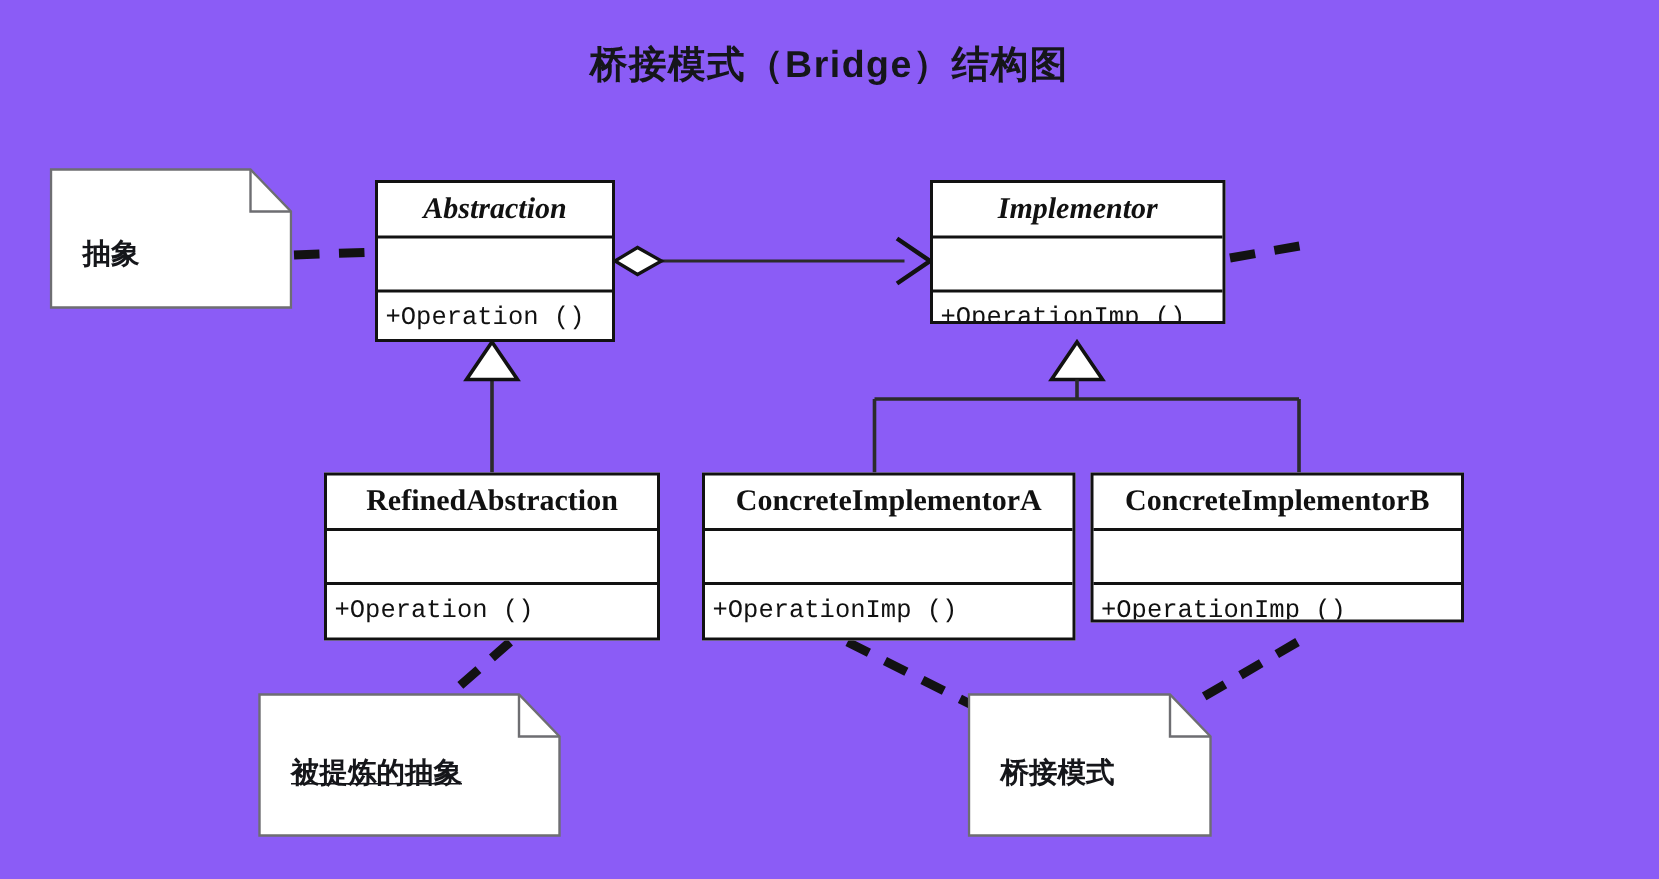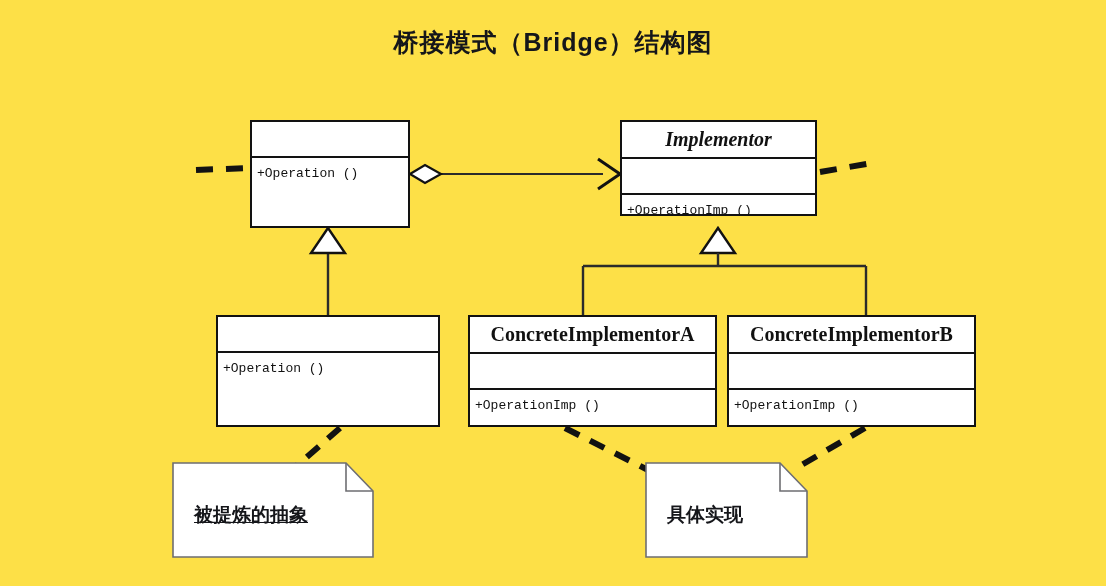--- a/index.html
+++ b/index.html
@@ -4,21 +4,21 @@
 <style>
   html, body {
     margin: 0;
     padding: 0;
     background: #ffffff;
   }
   #canvas {
     position: relative;
     width: 1106px;
     height: 586px;
-    background: #fde047;
+    background: #8b5cf6;
     overflow: hidden;
     font-family: "Liberation Serif", "DejaVu Serif", serif;
   }
 
   
   #title {
     position: absolute;
     left: 0;
     top: 26px;
     width: 1106px;
@@ -65,21 +65,21 @@
   .uml-name.italic { font-style: italic; }
   .uml-attrs {
     box-sizing: border-box;
     border-bottom: 2px solid #121212;
     height: 36px;
   }
   .uml-ops {
     box-sizing: border-box;
     flex: 1;
     font-family: "Liberation Mono", "DejaVu Sans Mono", monospace;
-    font-size: 13px;
+    font-size: 17px;
     color: #111;
     padding: 8px 0 1px 5px;
     white-space: nowrap;
     overflow: hidden;
   }
 
   
   .uml-note {
     position: absolute;
     z-index: 3;
@@ -126,58 +126,67 @@
     <g stroke="#121212" stroke-width="6" stroke-linecap="butt" fill="none">
       <line x1="196" y1="170" x2="250" y2="168" stroke-dasharray="17 13"></line>
       <line x1="820" y1="172" x2="872" y2="163" stroke-dasharray="17 13"></line>
       <line x1="340" y1="428" x2="292" y2="470" stroke-dasharray="16 12"></line>
       <line x1="565" y1="428" x2="648" y2="470" stroke-dasharray="16 12"></line>
       <line x1="865" y1="428" x2="793" y2="470" stroke-dasharray="16 12"></line>
     </g>
   </svg>
 
   <div class="uml-class" style="left:250px; top:120px; width:160px; height:108px;">
+    <div class="uml-name italic">Abstraction</div>
     <div class="uml-attrs"></div>
     <div class="uml-ops">+Operation ()</div>
   </div>
 
   <div class="uml-class" style="left:620px; top:120px; width:197px; height:96px;">
     <div class="uml-name italic">Implementor</div>
     <div class="uml-attrs"></div>
     <div class="uml-ops">+OperationImp ()</div>
   </div>
 
   <div class="uml-class" style="left:216px; top:315px; width:224px; height:112px;">
+    <div class="uml-name">RefinedAbstraction</div>
     <div class="uml-attrs"></div>
     <div class="uml-ops">+Operation ()</div>
   </div>
 
   <div class="uml-class" style="left:468px; top:315px; width:249px; height:112px;">
     <div class="uml-name">ConcreteImplementorA</div>
     <div class="uml-attrs"></div>
     <div class="uml-ops">+OperationImp ()</div>
   </div>
 
-  <div class="uml-class" style="left:727px; top:315px; width:249px; height:112px;">
+  <div class="uml-class" style="left:727px; top:315px; width:249px; height:100px;">
     <div class="uml-name">ConcreteImplementorB</div>
     <div class="uml-attrs"></div>
     <div class="uml-ops">+OperationImp ()</div>
   </div>
 
+  <div class="uml-note" style="left:33px; top:112px;">
+    <svg width="162" height="94">
+      <path d="M1,1 L134,1 L161,29 L161,93 L1,93 Z" fill="#ffffff" stroke="#6e6e72" stroke-width="1.6"></path>
+      <path d="M134,1 L134,29 L161,29" fill="none" stroke="#6e6e72" stroke-width="1.6"></path>
+    </svg>
+    <div class="note-text" style="top:44px;">抽象</div>
+  </div>
 
 
   <div class="uml-note" style="left:172px; top:462px;">
     <svg width="202" height="96">
       <path d="M1,1 L174,1 L201,29 L201,95 L1,95 Z" fill="#ffffff" stroke="#6e6e72" stroke-width="1.6"></path>
       <path d="M174,1 L174,29 L201,29" fill="none" stroke="#6e6e72" stroke-width="1.6"></path>
     </svg>
     <div class="note-text" style="top:40px;text-decoration:underline;">被提炼的抽象</div>
   </div>
 
   <div class="uml-note" style="left:645px; top:462px;">
     <svg width="163" height="96">
       <path d="M1,1 L135,1 L162,29 L162,95 L1,95 Z" fill="#ffffff" stroke="#6e6e72" stroke-width="1.6"></path>
       <path d="M135,1 L135,29 L162,29" fill="none" stroke="#6e6e72" stroke-width="1.6"></path>
     </svg>
-    <div class="note-text" style="top:40px;">具体实现</div>
+    <div class="note-text" style="top:40px;">桥接模式</div>
   </div>
 
 </div>
 
 </body></html>

